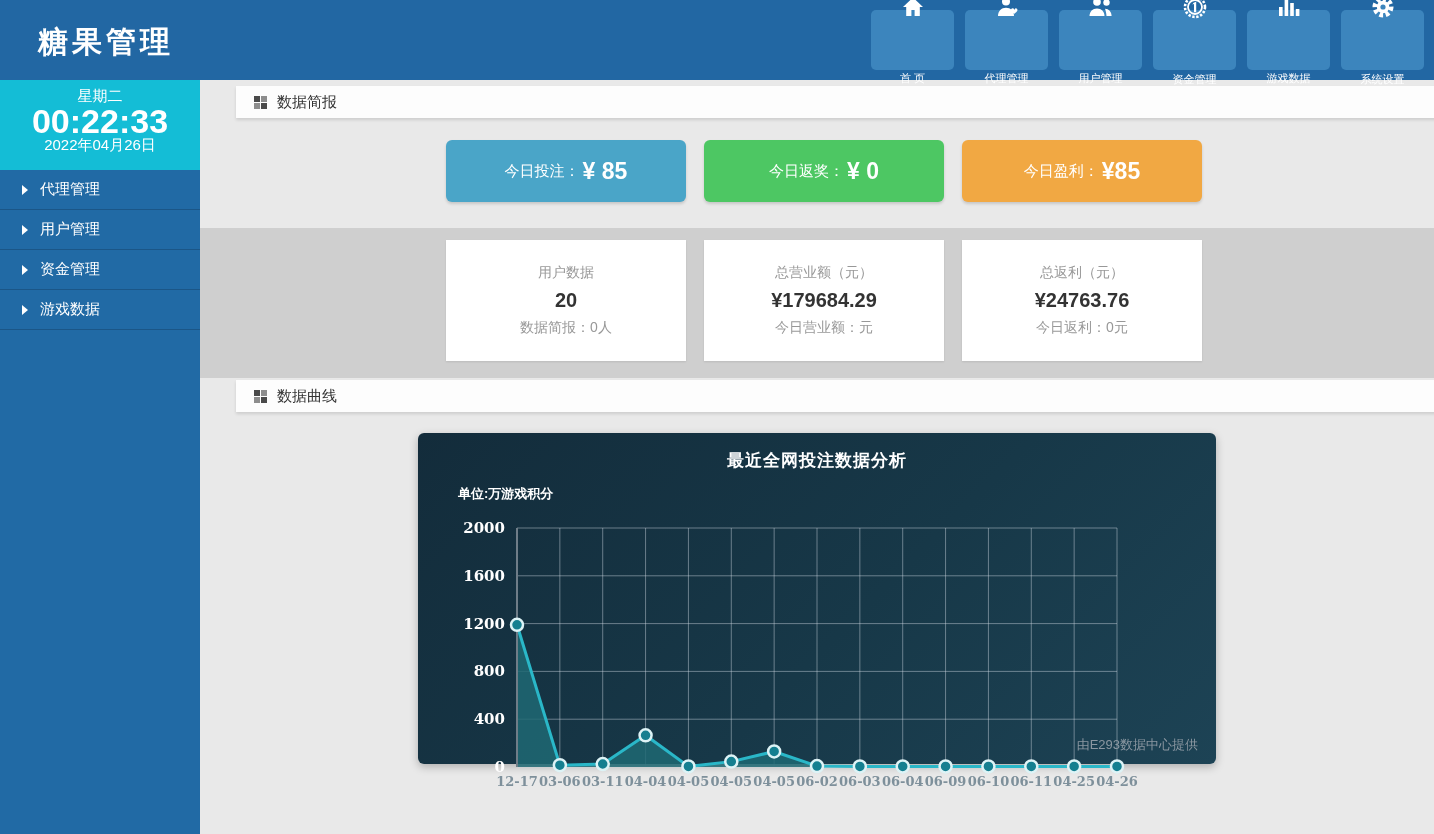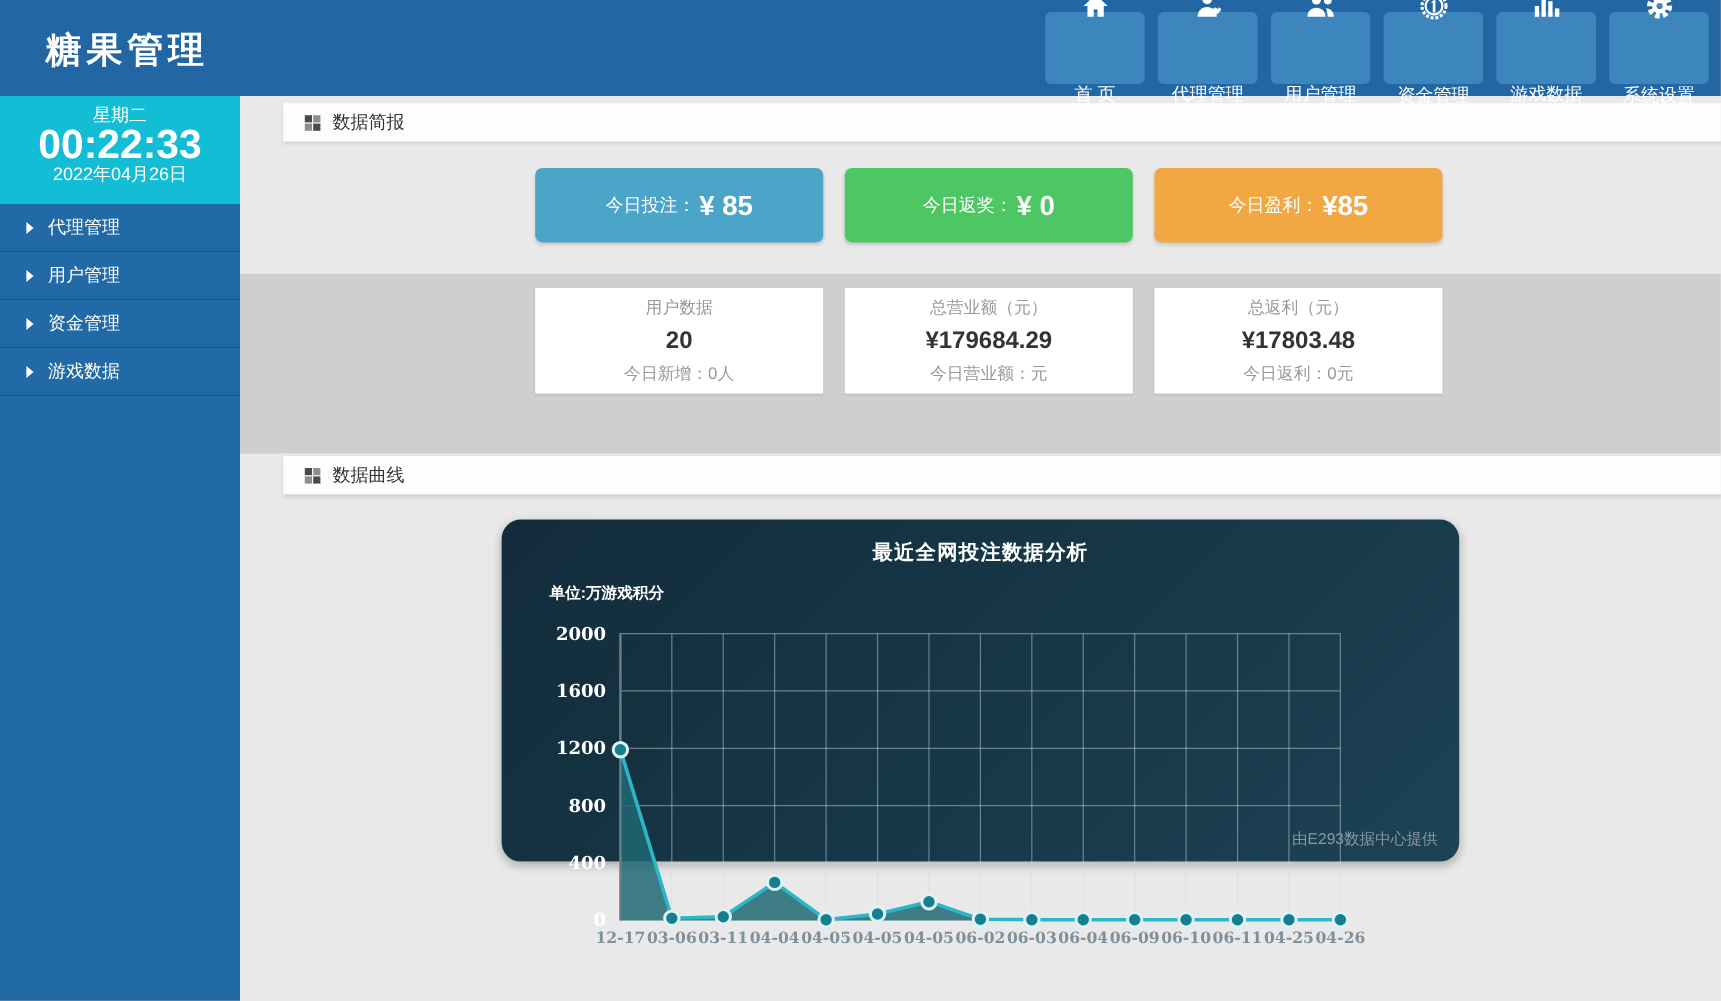--- a/index.html
+++ b/index.html
@@ -6,21 +6,21 @@
   html,body { width:1434px; height:834px; }
   body { font-family:"Liberation Sans","DejaVu Sans",sans-serif; background:#e9e9e9; overflow:hidden; }
   .page { position:relative; width:1434px; height:834px; }
 
   
   .header { position:absolute; left:0; top:0; width:1434px; height:80px; background:#2267a3; z-index:5; }
   .app-title { position:absolute; left:38px; top:22px; color:#fff; font-size:30px; font-weight:bold; letter-spacing:4px; }
   .nav { position:absolute; right:10px; top:10px; display:flex; gap:11px; }
   .nav-btn { width:83px; height:60px; background:#3c85bd; border-radius:5px; display:flex; flex-direction:column; align-items:center; justify-content:center; gap:4px; cursor:pointer; }
   .nav-btn .ic { height:26px; display:flex; align-items:center; justify-content:center; }
-  .nav-btn .lbl { color:#fff; font-size:15px; white-space:nowrap;margin-top:48px; }
+  .nav-btn .lbl { color:#fff; font-size:11px; white-space:nowrap;margin-top:48px; }
   .nav svg { display:block; }
 
   
   .sidebar { position:absolute; left:0; top:80px; width:200px; height:754px; background:#216aa5; z-index:4; }
   .clock { height:90px; background:#14bdd6; color:#fff; text-align:center; padding-top:7px; }
   .clock .weekday { font-size:15px; }
   .clock .time { font-size:34px; font-weight:bold; line-height:30px; }
   .clock .date { font-size:15px; }
   .menu-item { height:40px; display:flex; align-items:center; padding-left:22px; color:#fff; font-size:15px; border-bottom:1px solid rgba(0,0,0,0.18); cursor:pointer; }
   .menu-item:first-of-type { border-top:1px solid rgba(0,0,0,0.10); }
@@ -36,26 +36,26 @@
   .grid-ic i:nth-child(2), .grid-ic i:nth-child(3) { background:#8d8d8d; }
 
   .band-dark { position:absolute; left:0; top:148px; width:1234px; height:150px; background:#cfcfcf; }
 
   .stat-cards { position:absolute; left:246px; top:60px; display:flex; gap:18px; }
   .stat-card { width:240px; height:62px; border-radius:6px; display:flex; align-items:center; justify-content:center; color:#fff; cursor:pointer; box-shadow:0 2px 3px rgba(0,0,0,0.15); }
   .stat-card .s-label { font-size:15px; }
   .stat-card .s-value { font-size:23px; font-weight:bold; margin-left:3px; }
 
   .info-cards { position:absolute; left:246px; top:160px; display:flex; gap:18px; }
-  .info-card { width:240px; height:88px; background:#fff; display:flex; flex-direction:column; align-items:center; justify-content:center; gap:7px; box-shadow:0 1px 2px rgba(0,0,0,0.10); }
+  .info-card { width:240px; height:121px; background:#fff; display:flex; flex-direction:column; align-items:center; justify-content:center; gap:7px; box-shadow:0 1px 2px rgba(0,0,0,0.10); }
   .info-card .i-title, .info-card .i-sub { font-size:14px; color:#989898; }
   .info-card .i-value { font-size:20px; font-weight:bold; color:#333; }
 
   
-  .chart { position:absolute; left:218px; top:353px; width:798px; height:285px; border-radius:16px; background:linear-gradient(135deg,#132c3b 0%, #173848 55%, #1d4355 100%); box-shadow:0 3px 8px rgba(0,0,0,0.25); }
+  .chart { position:absolute; left:218px; top:353px; width:798px; height:331px; border-radius:6px; background:linear-gradient(135deg,#132c3b 0%, #173848 55%, #1d4355 100%); box-shadow:0 3px 8px rgba(0,0,0,0.25); }
   .chart-title { position:absolute; left:0; top:16px; width:100%; text-align:center; color:#fff; font-size:17px; font-weight:bold; letter-spacing:1px; }
   .chart-unit { position:absolute; left:40px; top:52px; color:#fff; font-size:13px; font-weight:bold; }
   .chart-footer { position:absolute; right:18px; bottom:10px; color:#8b97a1; font-size:13px;text-align:right; }
   #chart-svg { position:absolute; left:0; top:0; }
   .ytick { font-family:"DejaVu Serif","Liberation Serif",serif; font-size:15px; font-weight:bold; fill:#ffffff; }
   .xlab  { font-family:"DejaVu Serif","Liberation Serif",serif; font-size:13px; font-weight:bold; fill:#7e909b; }
 </style>
 </head>
 <body>
 
@@ -184,30 +184,30 @@
       <div class="stat-card" style="background: rgb(241, 168, 67);">
         <span class="s-label">今日盈利：</span>
         <span class="s-value">¥85</span>
       </div>
     </div>
 
     <div class="info-cards">
       <div class="info-card">
         <div class="i-title">用户数据</div>
         <div class="i-value">20</div>
-        <div class="i-sub">今日新增：0人</div>
+        <div class="i-sub">数据简报：0人</div>
       </div>
       <div class="info-card">
         <div class="i-title">总营业额（元）</div>
         <div class="i-value">¥179684.29</div>
         <div class="i-sub">今日营业额：元</div>
       </div>
       <div class="info-card">
         <div class="i-title">总返利（元）</div>
-        <div class="i-value">¥17803.48</div>
+        <div class="i-value">¥24763.76</div>
         <div class="i-sub">今日返利：0元</div>
       </div>
     </div>
 
     <div class="section-bar" id="bar-curve">
       <span class="grid-ic">
           <i></i>
           <i></i>
           <i></i>
           <i></i>

